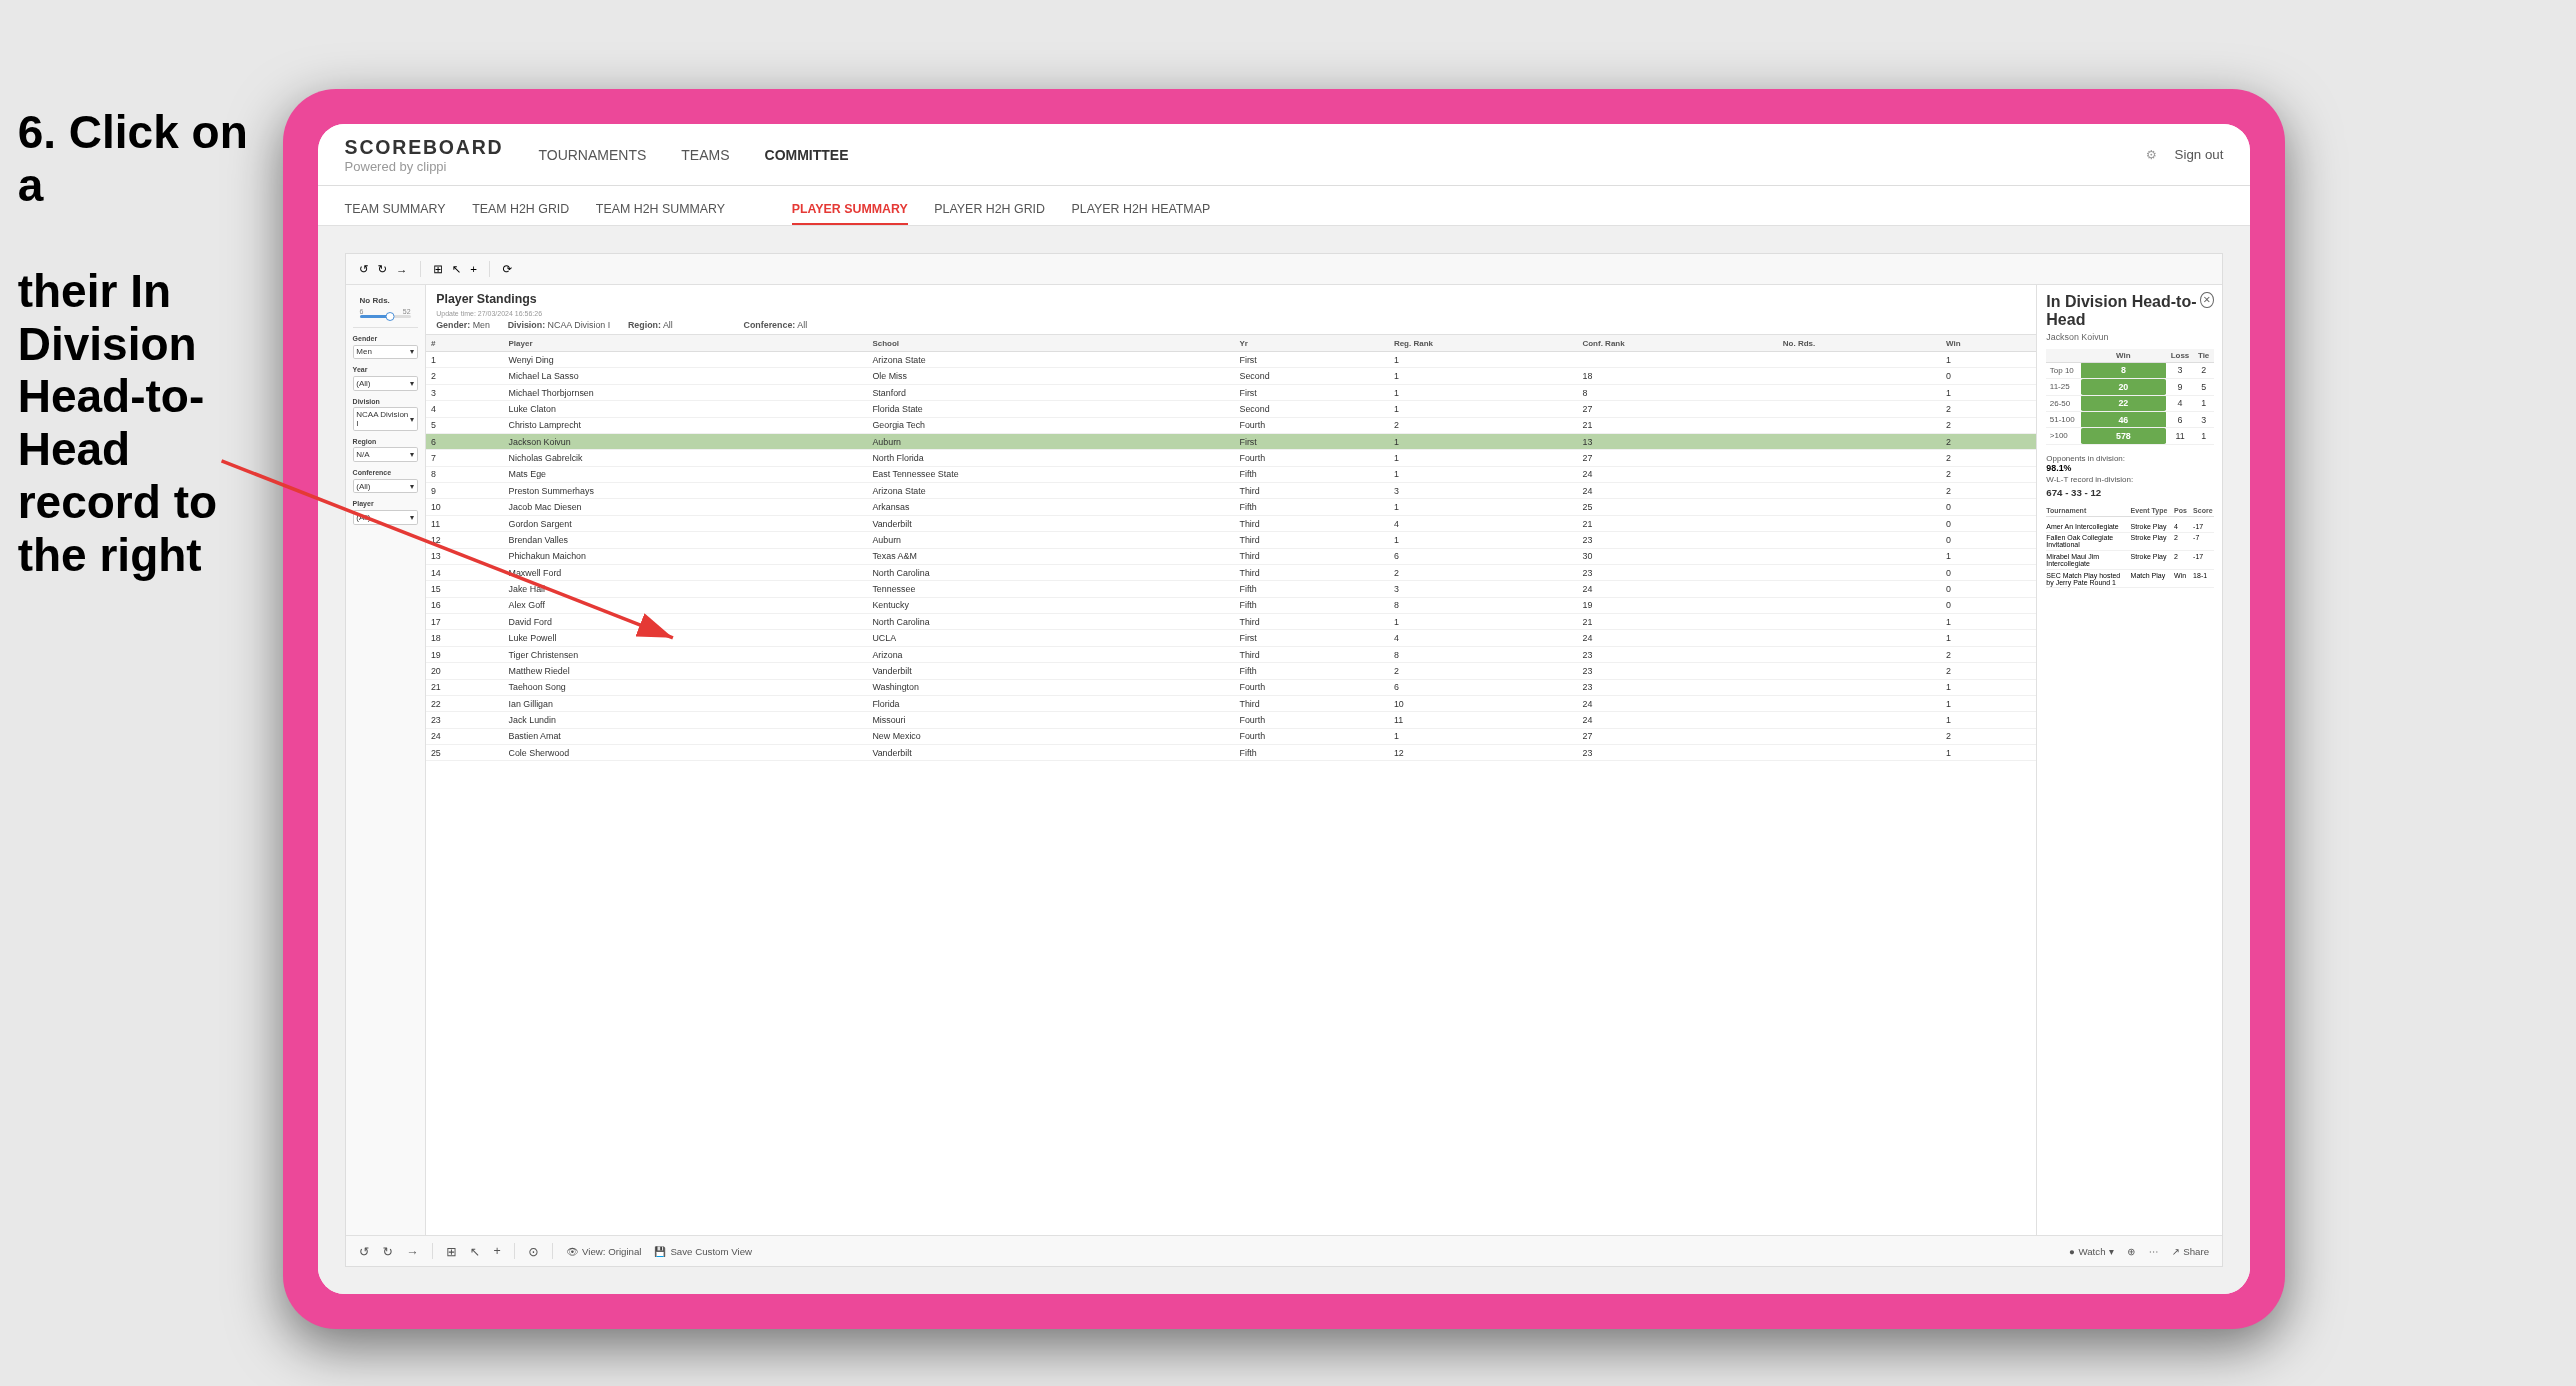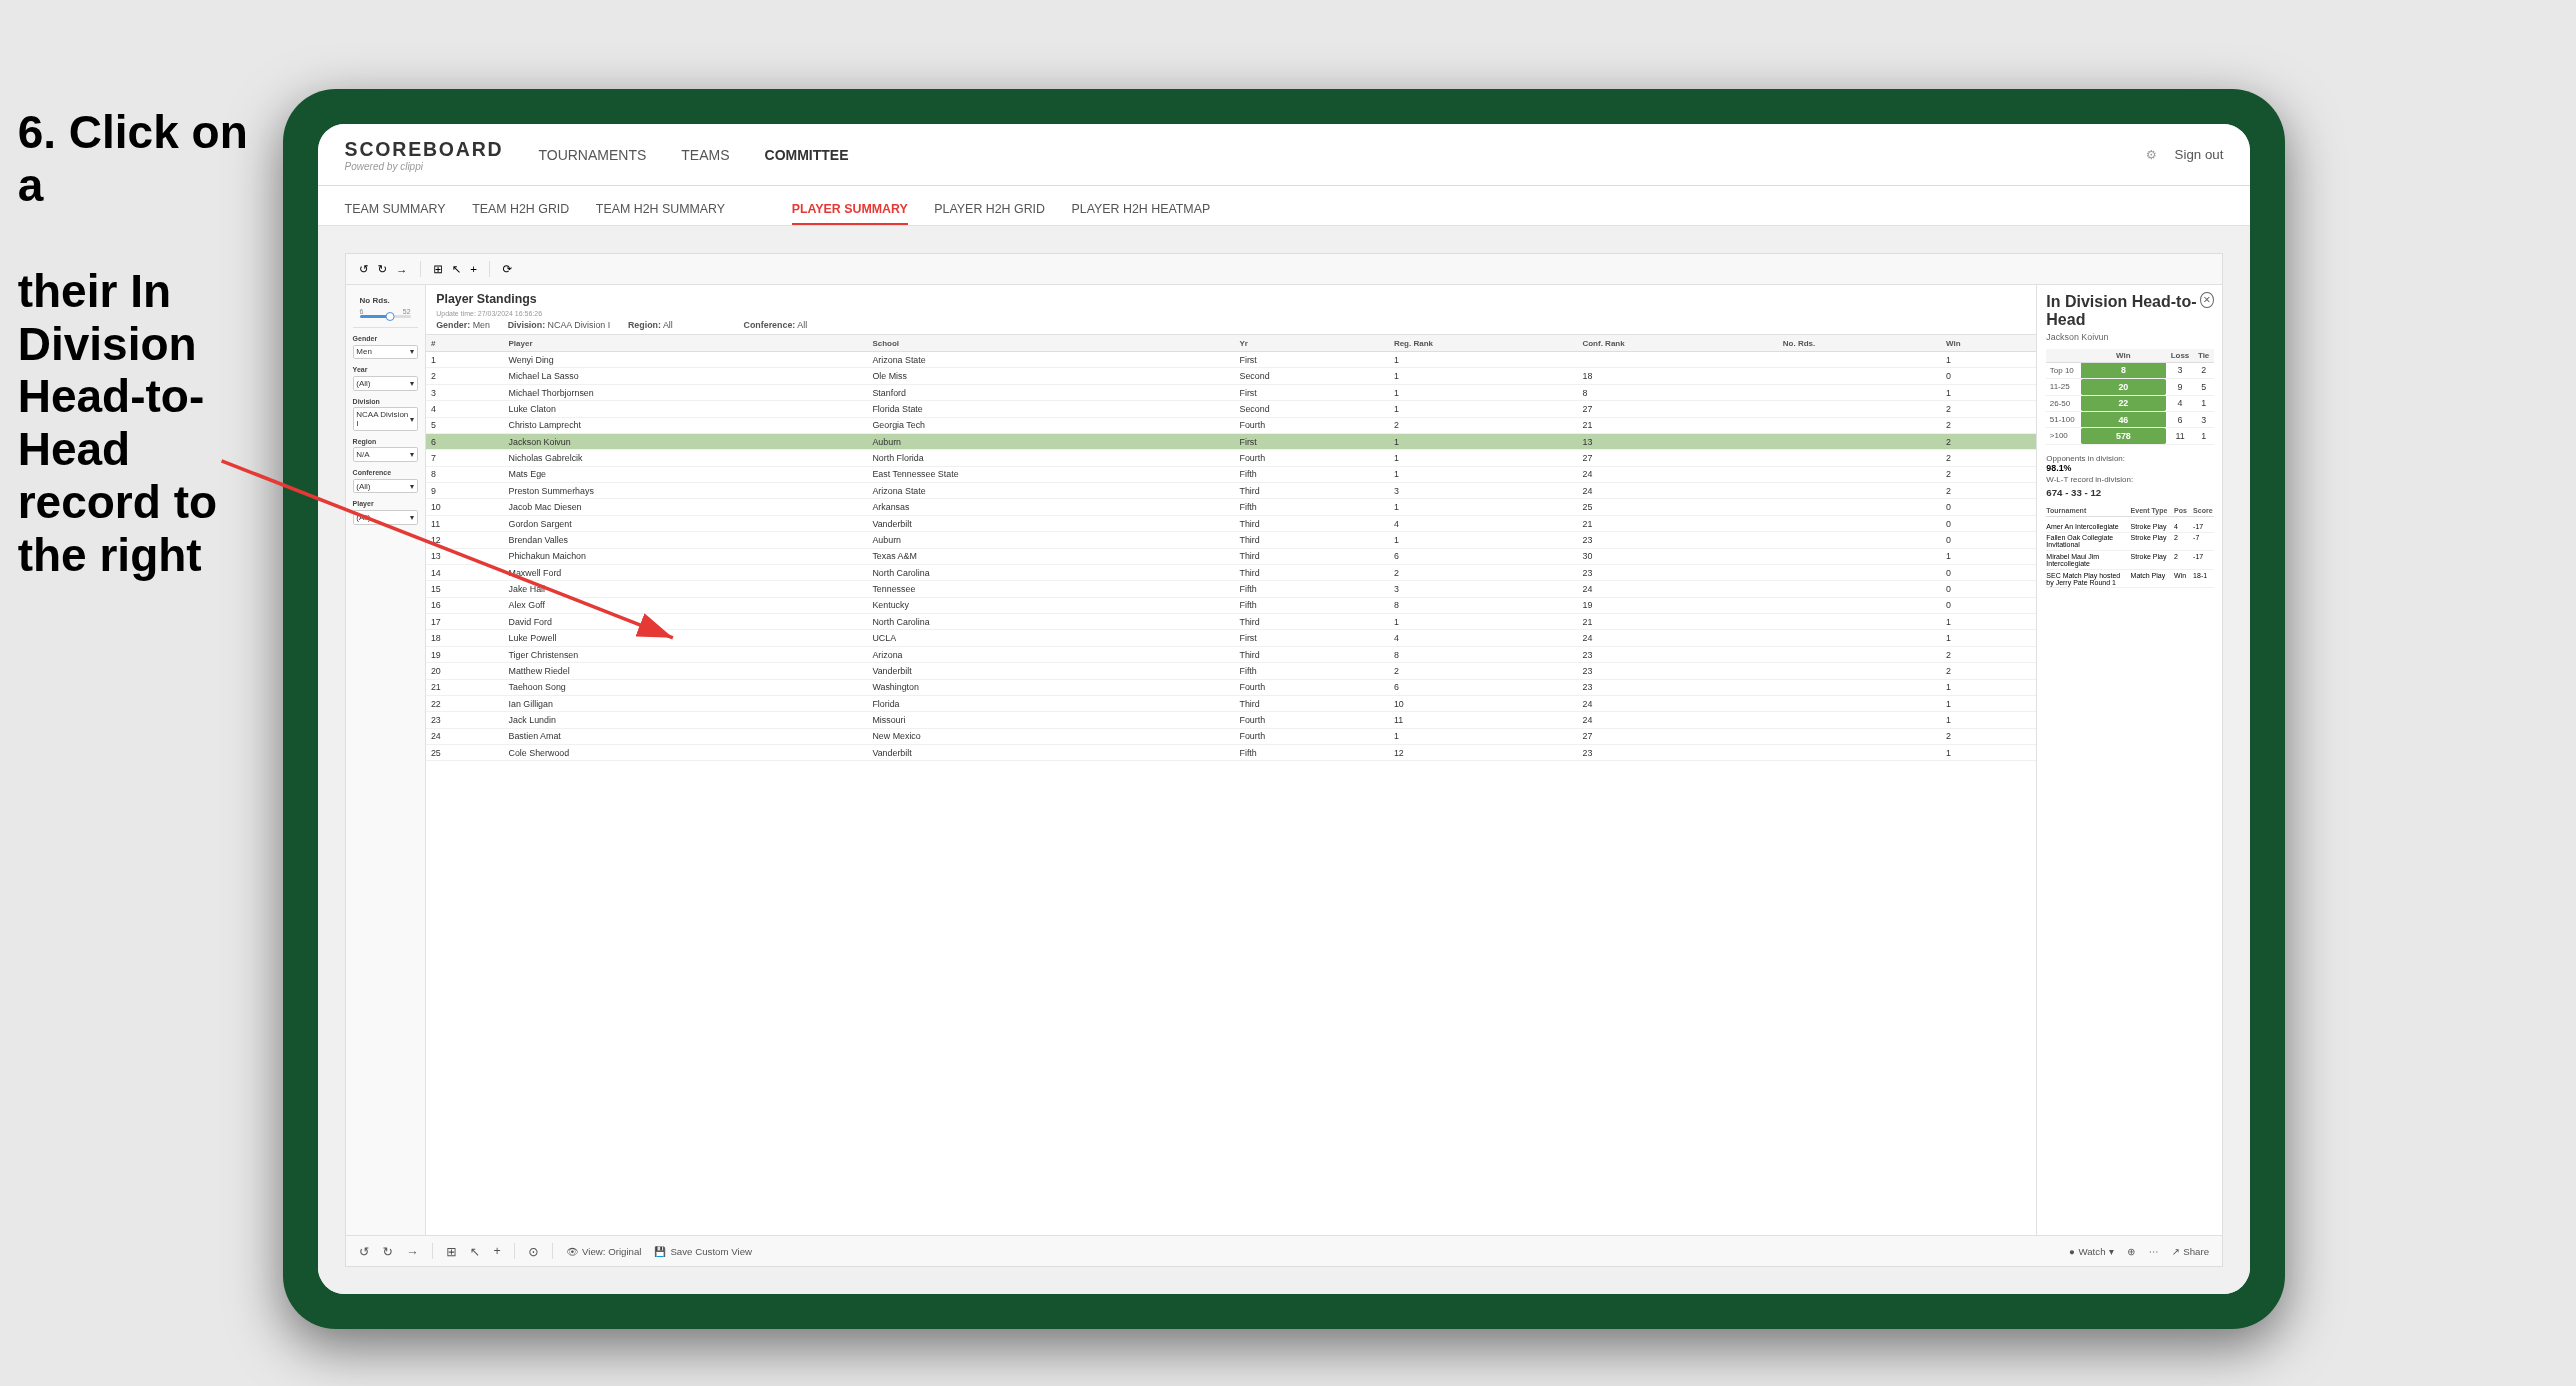--- a/index.html
+++ b/index.html
@@ -25,21 +25,21 @@
       padding-left: 17.7px;
     }
 
     
     .tablet {
       position: absolute;
       left: 283px;
       top: 89px;
       width: 2002px;
       height: 1240px;
-      background: #14532d;
+      background: #ec4899;
       border-radius: 53px;
       padding: 35px;
       box-shadow: 0 17.7px 53px rgba(0,0,0,0.5);
     }
 
     .tablet-screen {
       width: 100%;
       height: 100%;
       background: #fff;
       border-radius: 26.6px;
@@ -66,23 +66,22 @@
     }
 
     .logo-title {
       font-size: 19.5px;
       font-weight: 900;
       color: #333;
       letter-spacing: 1.8px;
     }
 
     .logo-sub {
-      font-size: 10px;
+      font-size: 13px;
       color: #999;
-      font-style: italic;
     }
 
     .nav-items {
       display: flex;
       gap: 35px;
       flex: 1;
     }
 
     .nav-item {
       font-size: 14px;

